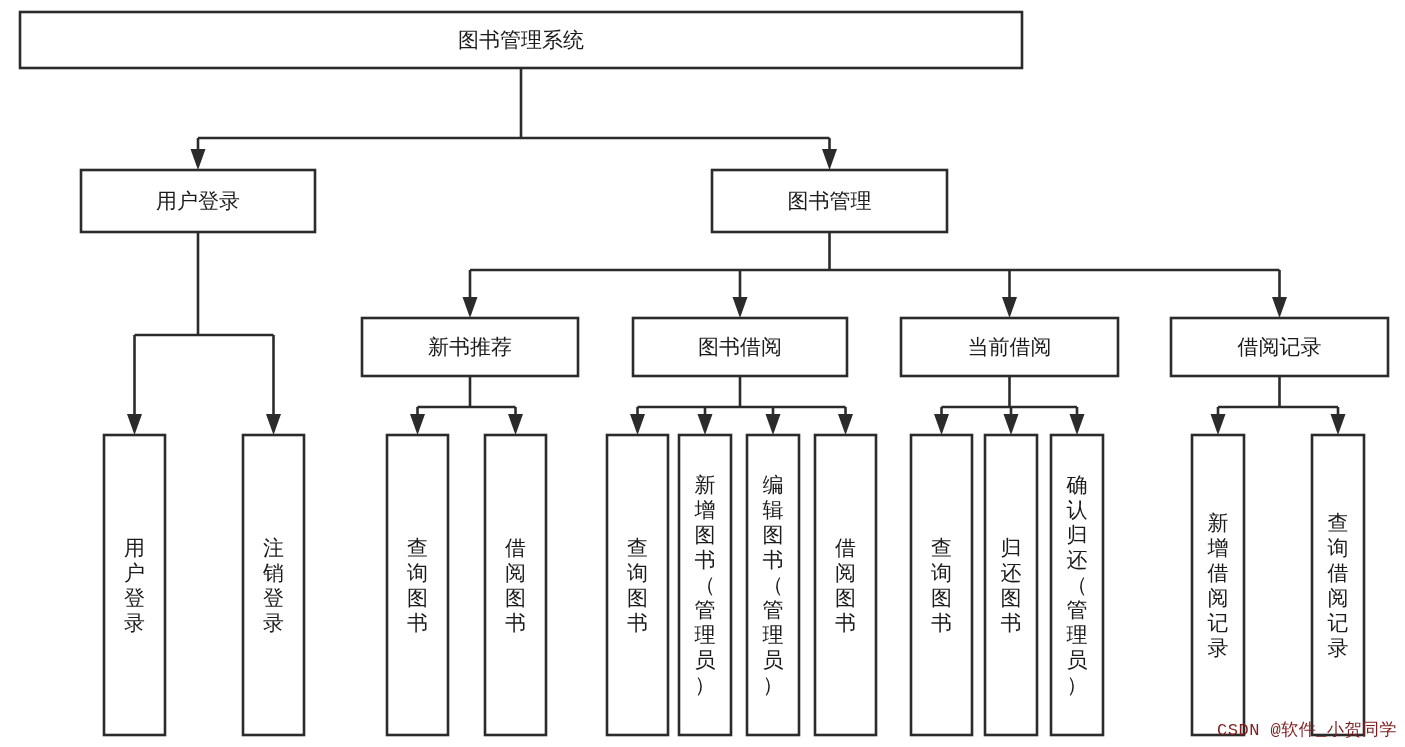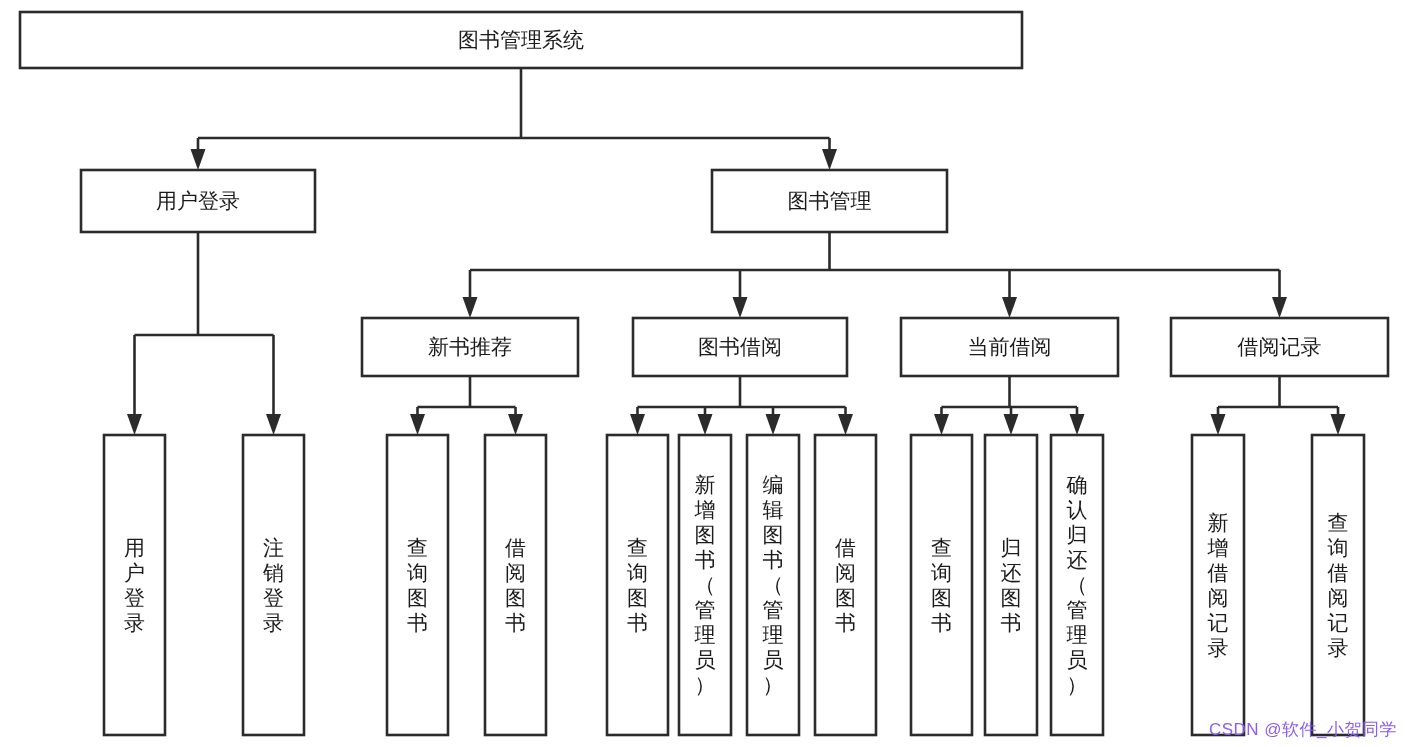--- a/index.html
+++ b/index.html
@@ -52,23 +52,23 @@
   .node-label-vertical {
     fill: #1b1b1b;
     font-family: "Liberation Sans", "DejaVu Sans", sans-serif;
     font-size: 21px;
     text-anchor: middle;
   }
   .watermark {
     position: absolute;
     right: 8px;
     bottom: 6px;
-    font-family: Liberation Sans, sans-serif;
+    font-family: Liberation Mono, monospace;
     font-size: 17px;
-    color: #8b5cf6;
+    color: #7f1d1d;
     letter-spacing: 0.5px;
     white-space: nowrap;
     pointer-events: none;
   }
 </style>
 </head>
 <body>
 
 <div id="diagram-root">
   <svg id="chart-svg" viewBox="0 0 1405 747" xmlns="http://www.w3.org/2000/svg">

